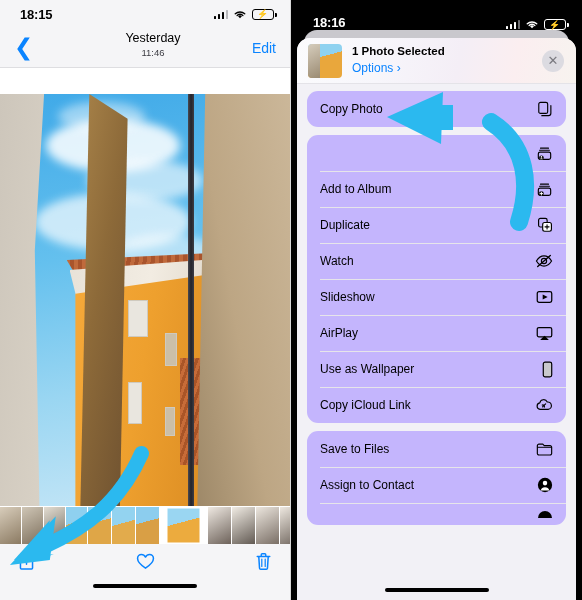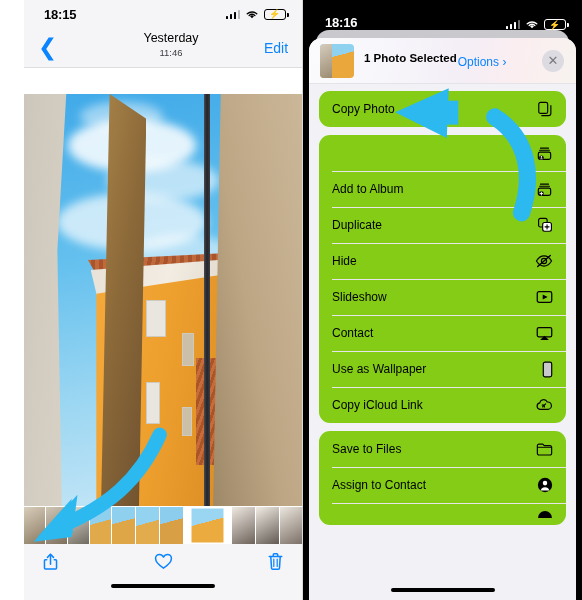--- a/index.html
+++ b/index.html
@@ -2,21 +2,21 @@
 <html><head>
 <meta charset="utf-8">
 <style>
   * { box-sizing: border-box; margin: 0; padding: 0; }
   html, body {
     width: 582px; height: 600px;
     background: #ffffff;
     font-family: "Liberation Sans", sans-serif;
     overflow: hidden;
   }
-  .screens { display: flex; width: 582px; height: 600px; padding-left: 24px; }
+  .screens { display: flex; width: 582px; height: 600px; }
 
   
   .left-phone {
     width: 291px; height: 600px;
     position: relative;
     background: #ffffff;
     border-right: 1px solid #d8d8d8;
     overflow: hidden;
     display: flex; flex-direction: column;
   }
@@ -171,33 +171,33 @@
   .sheet-header {
     height: 46px; display: flex; align-items: center; gap: 10px;
     padding: 0 12px 0 11px;
     background: linear-gradient(100deg,#fbfbfd 0%, #f7f6fb 30%, #f4eef6 58%, #fbeef0 78%, #f7f3ef 100%);
     border-bottom: 1px solid #e4e3e8;
   }
   .hdr-thumb {
     width: 34px; height: 34px; border-radius: 4px; overflow: hidden;
     position: relative; flex: 0 0 34px;
   }
-  .hdr-texts { display: flex; gap: 1px; }
+  .hdr-texts { display: flex; flex-direction: column; gap: 1px; }
   .hdr-title { font-size: 11.5px; font-weight: bold; color: #000; }
   .hdr-options { font-size: 12px; color: #0a84ff; cursor: pointer; }
   .close-btn {
     margin-left: auto; width: 22px; height: 22px; border-radius: 50%;
     background: #dcdbe1; color: #7a7a80;
     display: flex; align-items: center; justify-content: center;
     font-size: 13px; cursor: pointer; flex: 0 0 22px;
   }
 
   .menu-scroll { padding: 7px 10px 0 10px; }
   .card {
-    background: #84cc16; border-radius: 11px; overflow: hidden;
+    background: #c4b5fd; border-radius: 11px; overflow: hidden;
     margin-bottom: 8px;
   }
   .row {
     height: 36px; display: flex; align-items: center;
     padding: 0 13px; cursor: pointer; position: relative;
   }
   .row + .row:before {
     content: ''; position: absolute; left: 13px; right: 0; top: 0;
     height: 1px; background: #e6e5ea;
   }
@@ -413,40 +413,40 @@
               <span class="row-label">Duplicate</span>
               <span class="row-icon">
                 <svg width="16" height="16" viewBox="0 0 18 18">
                   <rect x="1.8" y="1.6" width="9.6" height="9.6" rx="2" stroke="#000" stroke-width="1.3" fill="none"></rect>
                   <rect x="6.4" y="6.2" width="9.8" height="9.8" rx="2.2" stroke="#000" stroke-width="1.3" fill="#fff"></rect>
                   <path d="M11.3 8.8 V13.4 M9 11.1 H13.6" stroke="#000" stroke-width="1.2" stroke-linecap="round"></path>
                 </svg>
               </span>
             </div>
             <div class="row">
-              <span class="row-label">Hide</span>
+              <span class="row-label">Watch</span>
               <span class="row-icon">
                 <svg width="18" height="14" viewBox="0 0 20 15">
                   <path d="M1.6 7.5 C4 3.6 7 1.9 10 1.9 C13 1.9 16 3.6 18.4 7.5 C16 11.4 13 13.1 10 13.1 C7 13.1 4 11.4 1.6 7.5 Z" stroke="#000" stroke-width="1.3" fill="none"></path>
                   <circle cx="10" cy="7.5" r="2.9" stroke="#000" stroke-width="1.3" fill="none"></circle>
                   <path d="M3 13.6 L17 1.4" stroke="#000" stroke-width="1.5" stroke-linecap="round"></path>
                 </svg>
               </span>
             </div>
             <div class="row">
               <span class="row-label">Slideshow</span>
               <span class="row-icon">
                 <svg width="17" height="14" viewBox="0 0 19 15">
                   <rect x="1.4" y="1.6" width="16.2" height="11.8" rx="2" stroke="#000" stroke-width="1.4" fill="none"></rect>
                   <polygon points="7.5,4.7 13,7.5 7.5,10.3" fill="#000"></polygon>
                 </svg>
               </span>
             </div>
             <div class="row">
-              <span class="row-label">Contact</span>
+              <span class="row-label">AirPlay</span>
               <span class="row-icon">
                 <svg width="17" height="15" viewBox="0 0 19 16">
                   <rect x="1.4" y="1.4" width="16.2" height="10.4" rx="1.8" stroke="#000" stroke-width="1.4" fill="none"></rect>
                   <polygon points="9.5,10.6 14.4,15.4 4.6,15.4" fill="#000"></polygon>
                 </svg>
               </span>
             </div>
             <div class="row">
               <span class="row-label">Use as Wallpaper</span>
               <span class="row-icon">

